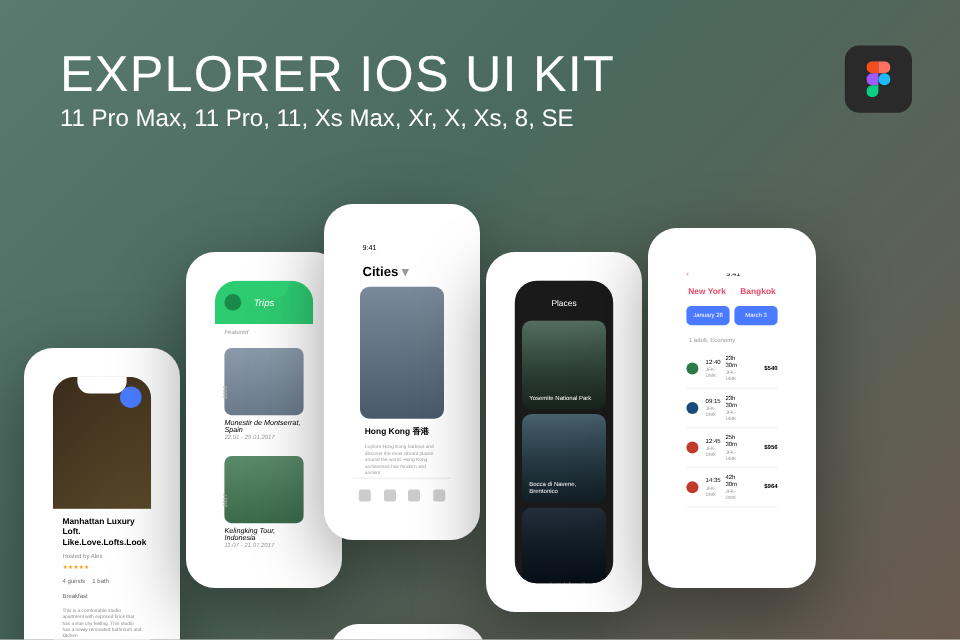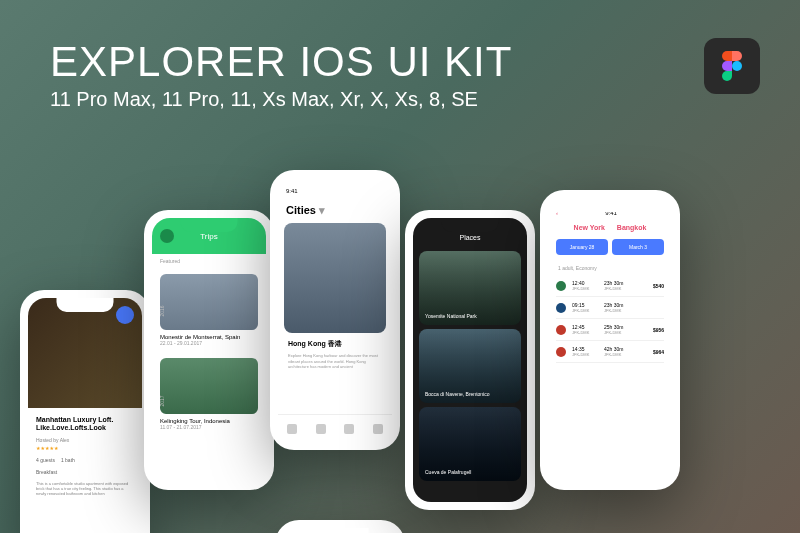--- a/index.html
+++ b/index.html
@@ -2,36 +2,36 @@
 <html><head>
 <meta charset="utf-8">
 <style>
 *{margin:0;padding:0;box-sizing:border-box;}
 body{width:800px;height:533px;background:linear-gradient(135deg,#5a7a6f 0%,#4a6a5f 40%,#6a5a4f 100%);font-family:-apple-system,BlinkMacSystemFont,'Segoe UI',sans-serif;overflow:hidden;position:relative;}
 .title{position:absolute;top:38px;left:50px;color:#fff;font-size:42px;font-weight:300;letter-spacing:1px;}
 .subtitle{position:absolute;top:88px;left:50px;color:#fff;font-size:20px;font-weight:300;}
 .figma-badge{position:absolute;top:38px;right:40px;width:56px;height:56px;background:#2a2a2a;border-radius:12px;display:flex;align-items:center;justify-content:center;}
 .figma-badge svg{width:20px;height:30px;}
 .phones{position:absolute;top:170px;left:50%;transform:translateX(-50%);width:760px;height:420px;}
-.phone{position:absolute;background:#fff;border-radius:24px;box-shadow:0 20px 60px rgba(0,0,0,0.4);padding:8px;}
+.phone{position:absolute;background:#fff;border-radius:24px;box-shadow:0 20px 60px rgba(0,0,0,0.4);padding:24px;}
 .phone-inner{background:#fff;border-radius:18px;overflow:hidden;height:100%;position:relative;}
 .notch{position:absolute;top:0;left:50%;transform:translateX(-50%);width:50%;height:14px;background:#fff;border-radius:0 0 10px 10px;z-index:10;}
 .notch-dark{background:#1a1a1a;}
 
 .p1{left:0;top:120px;width:130px;height:280px;}
 .p1 .hero{height:110px;background:linear-gradient(135deg,#3a2a1a,#5a4a2a);position:relative;}
 .p1 .badge{position:absolute;top:8px;right:8px;width:18px;height:18px;background:#4a7aff;border-radius:50%;}
 .p1 .body{padding:8px;}
 .p1 .ptitle{font-size:7px;font-weight:600;line-height:1.2;}
 .p1 .host{font-size:5px;color:#888;margin-top:4px;}
 .p1 .stars{font-size:5px;color:#f5a623;margin-top:2px;}
 .p1 .meta{font-size:5px;color:#666;margin-top:6px;display:flex;gap:6px;}
 .p1 .desc{font-size:4px;color:#888;margin-top:6px;line-height:1.3;}
 
-.p2{left:124px;top:40px;width:130px;height:280px;}
+.p2{left:135px;top:40px;width:130px;height:280px;font-style:italic;}
 .p2 .header{height:36px;background:#2ecc71;display:flex;align-items:center;justify-content:center;color:#fff;font-size:8px;position:relative;}
 .p2 .avatar{position:absolute;left:8px;width:14px;height:14px;background:#1a8a4a;border-radius:50%;}
 .p2 .item{padding:6px 8px;}
 .p2 .thumb{height:56px;border-radius:6px;margin-bottom:4px;}
 .p2 .t1{background:linear-gradient(#8a9aaa,#6a7a8a);}
 .p2 .t2{background:linear-gradient(#5a8a6a,#3a6a4a);}
 .p2 .iname{font-size:6px;font-weight:500;}
 .p2 .idate{font-size:5px;color:#999;}
 .p2 .year{position:absolute;left:4px;font-size:5px;color:#bbb;transform:rotate(-90deg);}
 

